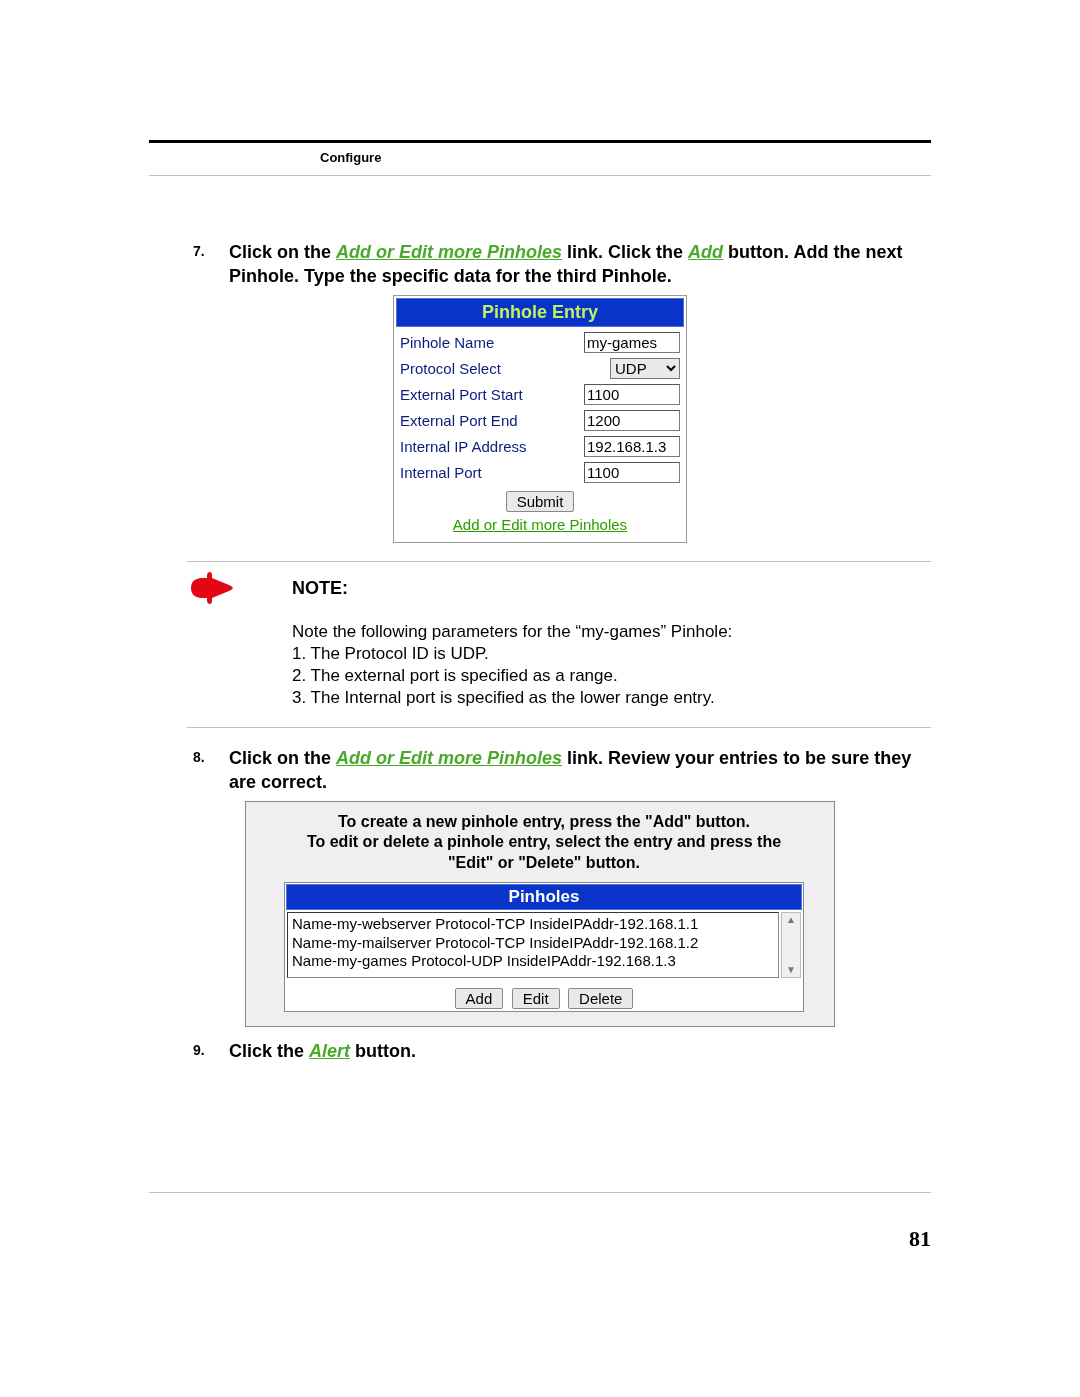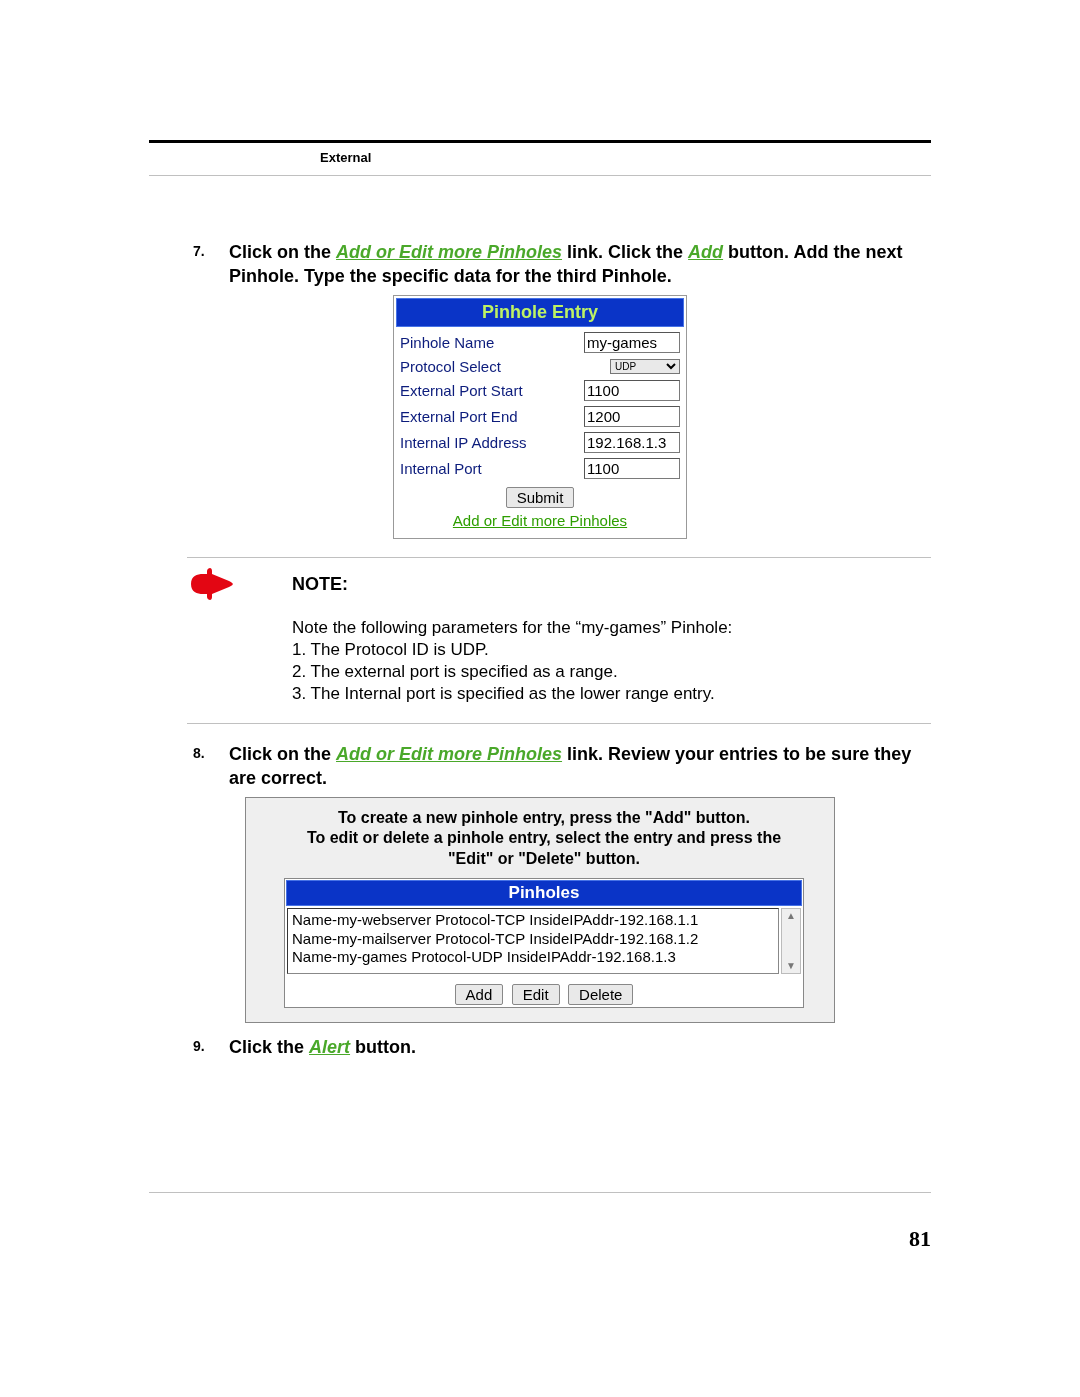--- a/index.html
+++ b/index.html
@@ -106,21 +106,21 @@
     font-size: 15px;
     padding: 1px 2px;
     border: 1px solid #7a7a7a;
     border-top-color: #555;
     border-left-color: #555;
     background: #fff;
   }
   .form-row select {
     width: 70px;
     font-family: Arial, sans-serif;
-    font-size: 10px;
+    font-size: 15px;
     background: #e9e9e9;
   }
   .panel .center-row {
     text-align: center;
     padding: 8px 0 4px 0;
   }
   .panel .center-row button {
     font-family: Arial, sans-serif;
     font-size: 15px;
     padding: 1px 10px;
@@ -270,21 +270,21 @@
     font-family: Georgia, 'Times New Roman', serif;
     font-size: 22px;
     font-weight: bold;
   }
 </style>
 </head>
 <body>
 
 <div class="page">
   <div class="top-rule-black"></div>
-  <div class="header-label">External</div>
+  <div class="header-label">Configure</div>
   <div class="top-rule-gray"></div>
 
   <div class="content">
 
     <div class="step">
       <span class="step-num">7.</span>
       <span>Click on the </span><span class="link-green">Add or Edit more Pinholes</span><span> link. Click the </span><span class="link-green">Add</span><span> button. Add the next Pinhole. Type the specific data for the third Pinhole.</span>
     </div>
 
     <div class="panel-wrap">

